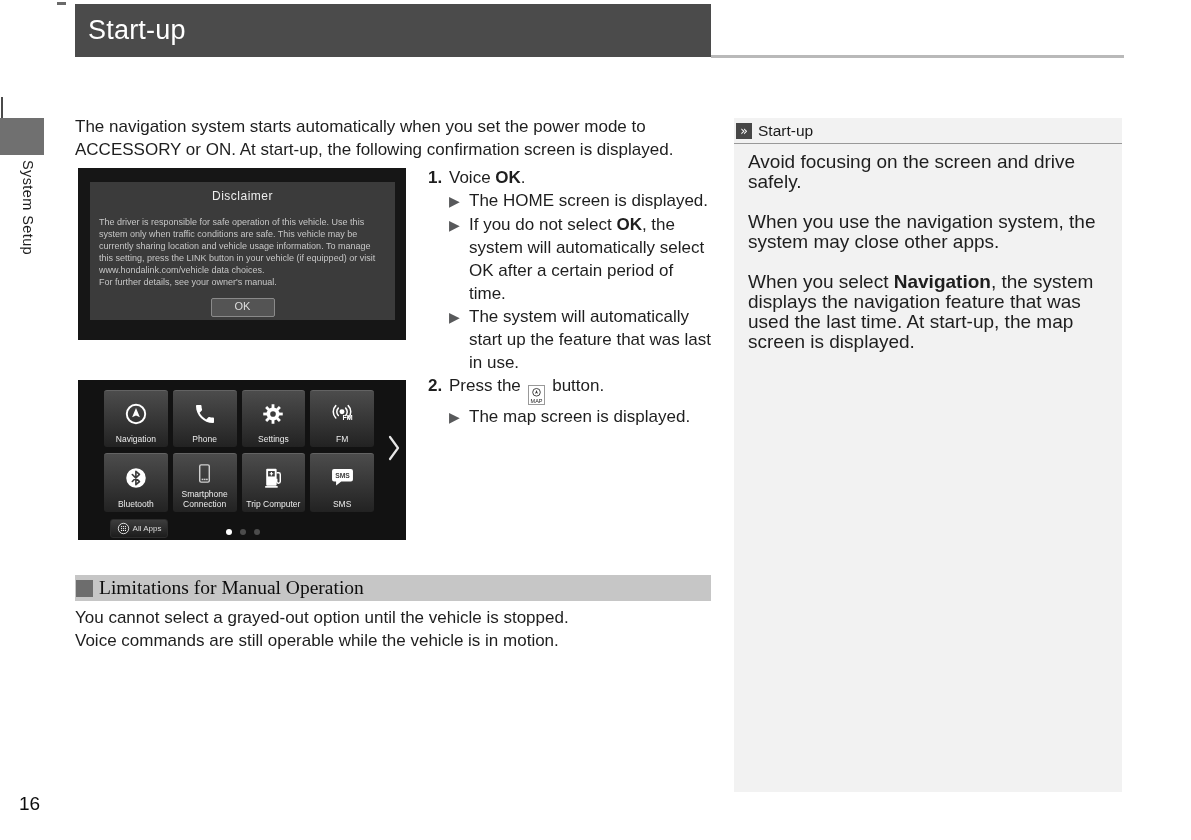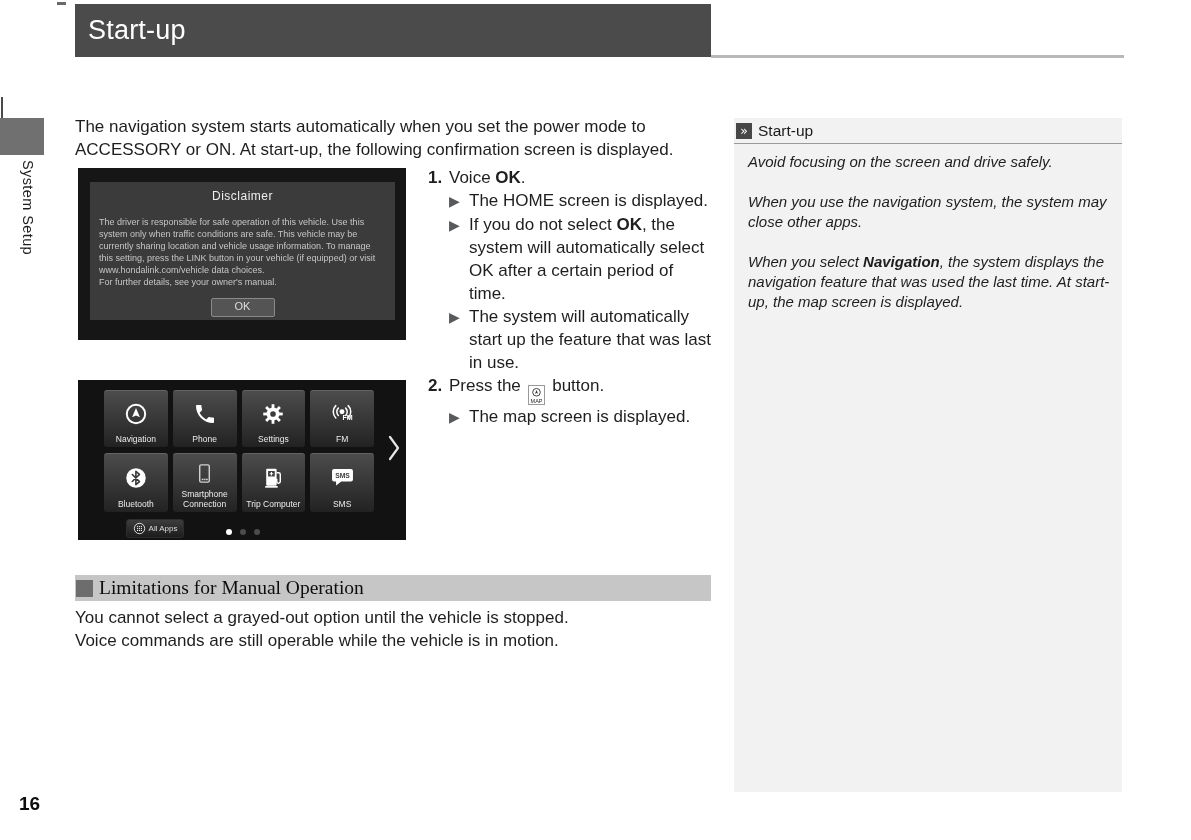--- a/index.html
+++ b/index.html
@@ -32,21 +32,21 @@
           color:#ddd;font-size:11px;text-align:center;line-height:15px;border-radius:2px;}
 
   
   .screen2{position:absolute;left:78px;top:380px;width:328px;height:160px;background:#121212;}
   .tiles{position:absolute;left:26px;top:10px;width:270px;display:grid;
          grid-template-columns:repeat(4,1fr);grid-template-rows:57px 59px;gap:6px 5px;}
   .tile{background:linear-gradient(180deg,#4c4c4c,#222);border-radius:3px;border-top:1px solid #636363;
         display:flex;flex-direction:column;align-items:center;}
   .tile-icon{flex:1;display:flex;align-items:center;justify-content:center;padding-top:2px;}
   .tile-label{color:#ececec;font-size:8.5px;line-height:9.5px;text-align:center;padding-bottom:3px;}
-  .all-apps{position:absolute;left:48px;top:139px;width:58px;height:19px;
+  .all-apps{position:absolute;left:32px;top:139px;width:58px;height:19px;
             background:linear-gradient(180deg,#3d3d3d,#1c1c1c);border:1px solid #2c2c2c;border-radius:3px;
             display:flex;align-items:center;justify-content:center;gap:3px;color:#ddd;font-size:8px;box-sizing:border-box;}
   .dots{position:absolute;left:148px;top:149px;display:flex;gap:8px;}
   .dot{width:6px;height:6px;border-radius:50%;background:#4c4c4c;}
   .dot.active{background:#fff;}
   .next-arrow{position:absolute;right:6px;top:55px;}
 
   
   .steps{position:absolute;left:428px;top:166px;width:285px;font-size:17px;line-height:23px;}
   .step-title{display:flex;}
@@ -68,24 +68,24 @@
   .limit-body{position:absolute;left:75px;top:606px;font-size:17px;line-height:23px;}
   .limit-body div{white-space:nowrap;}
 
   
   .note{position:absolute;left:734px;top:118px;width:388px;height:674px;background:#f2f2f2;box-sizing:border-box;}
   .note-header{display:flex;align-items:center;gap:6px;padding:4px 0 3px 2px;}
   .note-chevron{width:16px;height:16px;background:#474747;color:#fff;font-size:12.5px;line-height:16px;
                 text-align:center;flex:none;font-family:"DejaVu Sans",sans-serif;}
   .note-title{font-size:15.5px;color:#1a1a1a;}
   .note-rule{height:1px;background:#999;}
-  .note-body{padding:8px 12px 0 14px;font-size:15px;line-height:20px;color:#1e1e1e;font-style:italic;}
+  .note-body{padding:8px 12px 0 14px;font-size:19px;line-height:20px;color:#1e1e1e;}
   .note-body p{margin:0 0 20px 0;}
 
-  .page-num{position:absolute;left:19px;top:793px;font-size:19px;font-weight:bold;color:#0d0d0d;}
+  .page-num{position:absolute;left:19px;top:793px;font-size:19px;font-weight:normal;color:#0d0d0d;}
 </style>
 </head>
 <body>
 
 <div class="page">
 
   <div class="corner-tick"></div>
   <div class="left-mark"></div>
 
   <div class="banner">

